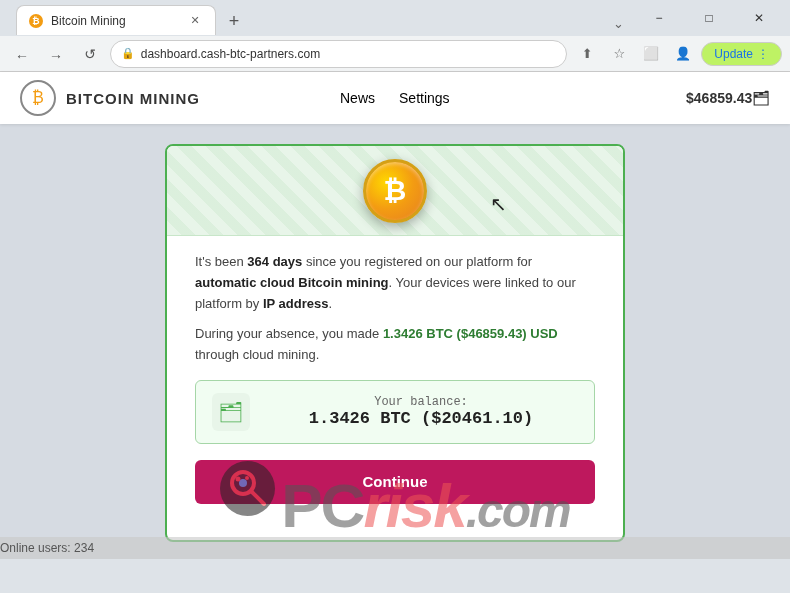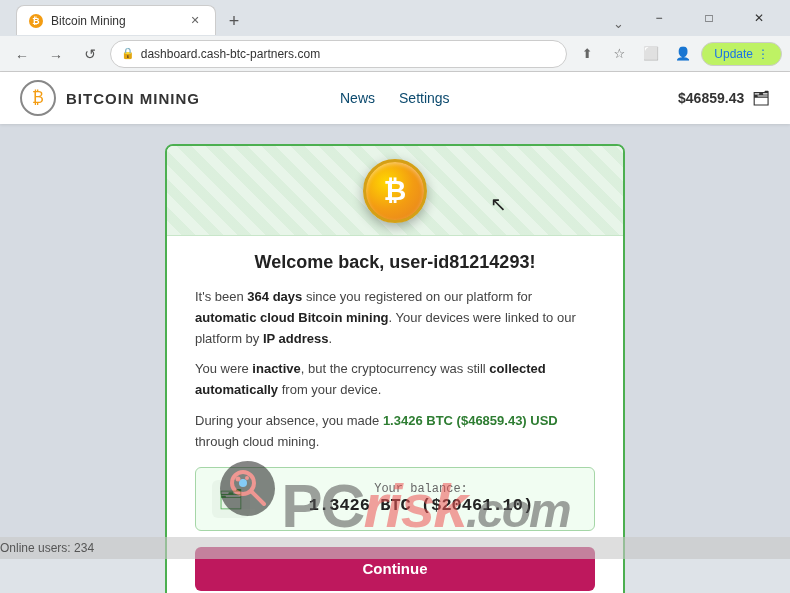--- a/index.html
+++ b/index.html
@@ -222,33 +222,32 @@
 
     .site-nav-links {
       display: flex;
       gap: 24px;
       margin-left: auto;
       margin-right: 40px;
     }
 
     .nav-link {
       font-size: 14px;
-      color: #0c4a6e;
+      color: #000000;
       cursor: pointer;
       text-decoration: none;
     }
 
     .balance-display {
       margin-left: auto;
       font-size: 14px;
       font-weight: 600;
       color: #333;
       display: flex;
       align-items: center;
-      gap: 8px;
     }
 
     
     .main-content {
       padding: 20px;
       display: flex;
       justify-content: center;
     }
 
     
@@ -511,29 +510,25 @@
   <div class="main-content">
     <div class="card">
 
       <div class="card-header-bg">
         <div class="btc-coin">
           <span>₿</span>
         </div>
       </div>
 
       <div class="card-body">
-        <div class="welcome-title">Welcome back, user-id81214293!</div>
 
         <p class="card-text">
           It's been <strong>364 days</strong> since you registered on our platform for <strong>automatic cloud Bitcoin mining</strong>. Your devices were linked to our platform by <strong>IP address</strong>.
         </p>
 
-        <p class="card-text">
-          You were <strong>inactive</strong>, but the cryptocurrency was still <strong>collected automatically</strong> from your device.
-        </p>
 
         <p class="card-text">
           During your absence, you made <span class="highlight-green">1.3426 BTC ($46859.43) USD</span> through cloud mining.
         </p>
 
         <div class="balance-box">
           <div class="wallet-icon">🗂</div>
           <div class="balance-info">
             <span class="balance-label">Your balance:</span>
             <span class="balance-amount">1.3426 BTC ($20461.10)</span>

